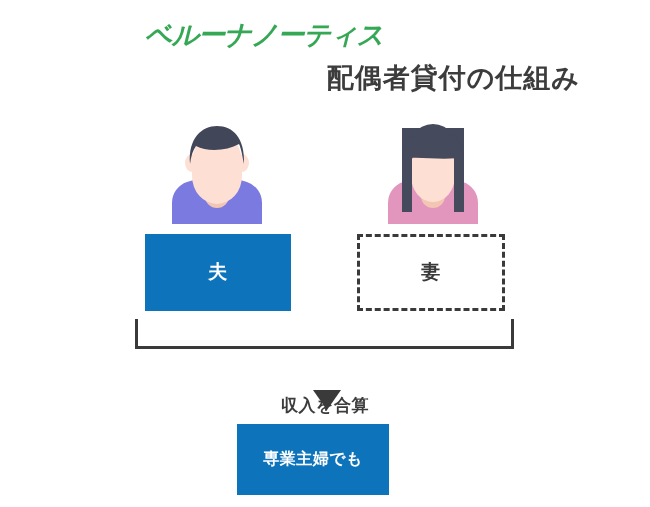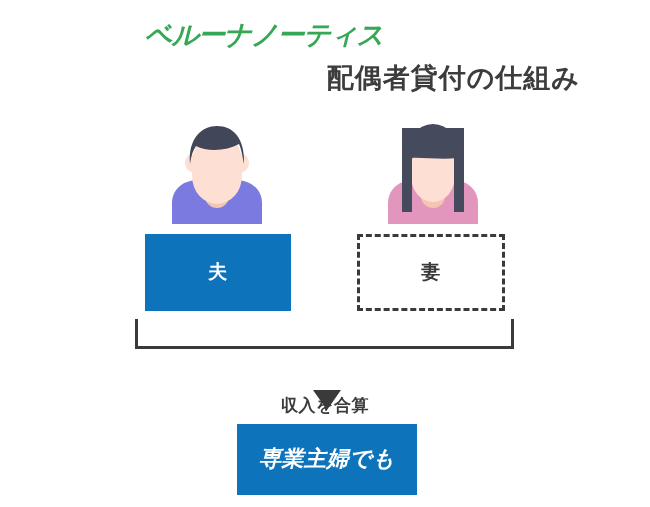--- a/index.html
+++ b/index.html
@@ -92,25 +92,24 @@
     left: 357px;
     top: 234px;
     width: 148px;
     height: 77px;
     font-size: 19px;
     letter-spacing: 0.5px;
   }
   #box-result {
     left: 237px;
     top: 424px;
-    width: 180px;
+    width: 152px;
     height: 71px;
-    font-size: 22px;
-    letter-spacing: 0.5px;
-    font-style: italic;
+    font-size: 16px;
+    letter-spacing: 0.5px;
   }
   .box-line { display: block; white-space: nowrap; }
 
   
   .bracket {
     position: absolute;
     left: 135px;
     top: 319px;
     width: 379px;
     height: 30px;

